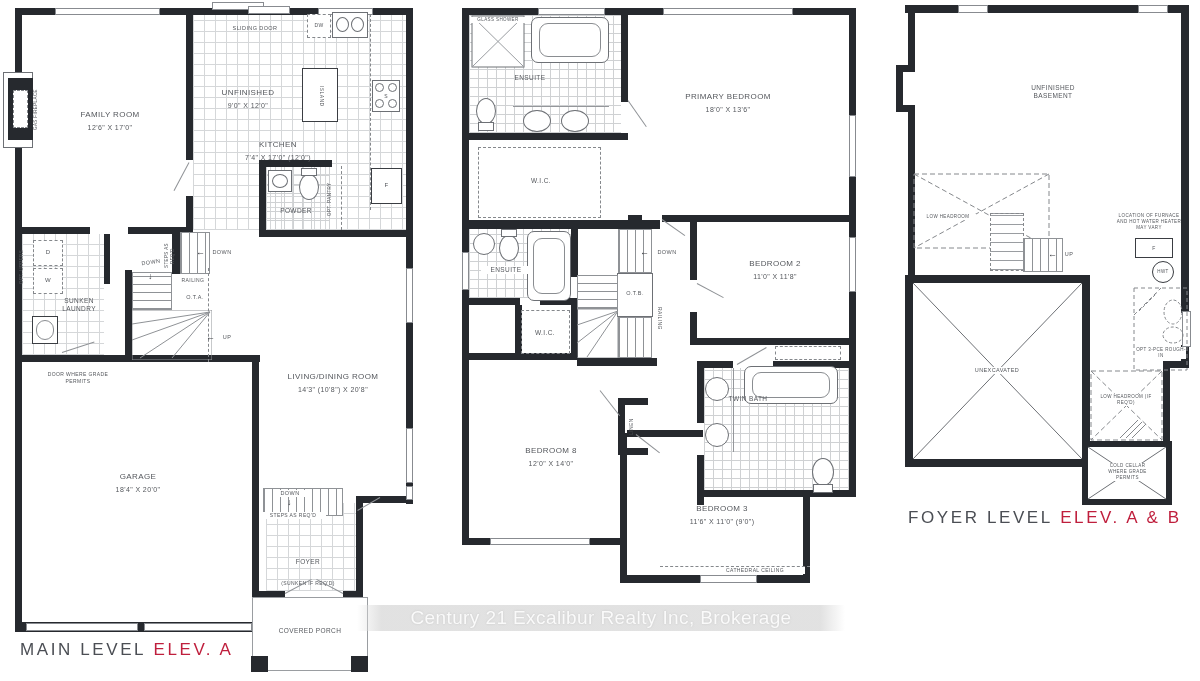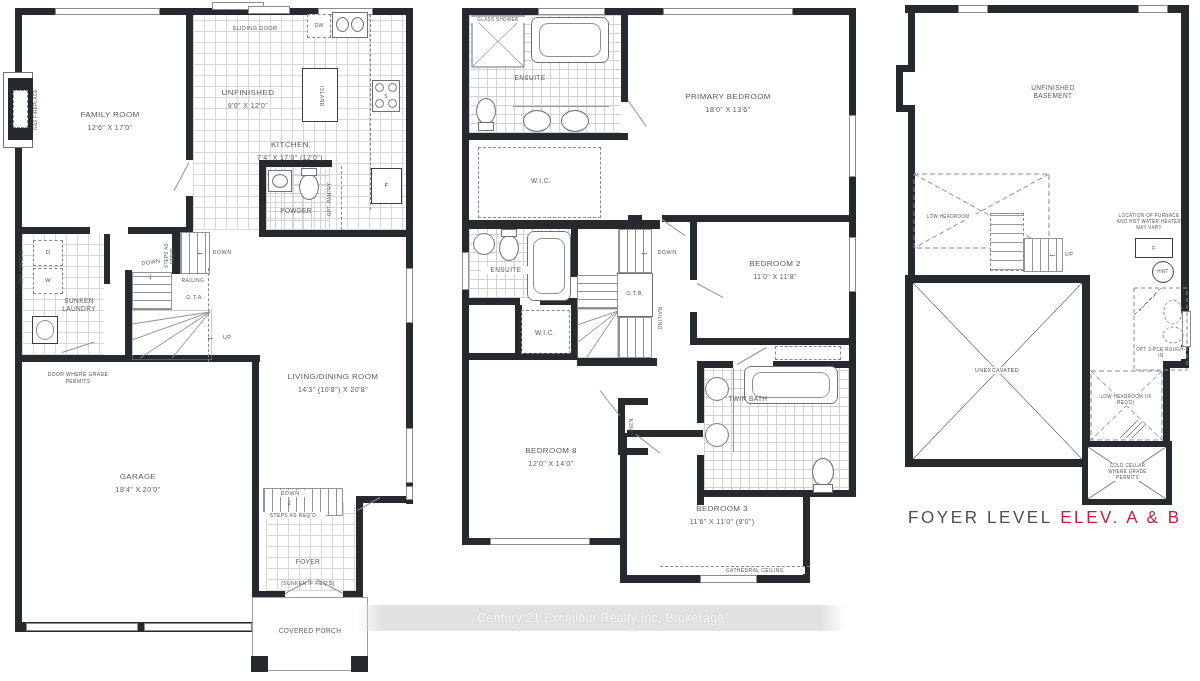--- a/index.html
+++ b/index.html
@@ -29,21 +29,21 @@
   .vd{writing-mode:vertical-rl;}
   .arrow{position:absolute;color:#3a3d42;font-size:9px;line-height:1;}
   .title{position:absolute;font-size:17px;letter-spacing:2.6px;color:#4b4e54;white-space:nowrap;}
   .title .red{color:#bf1f3d;}
   .oval{position:absolute;border:1px solid #6d7075;border-radius:50%;background:#fff;box-sizing:border-box;}
   .tub{position:absolute;border:1.5px solid #6d7075;border-radius:7px;background:#fff;box-sizing:border-box;}
   .tubin{position:absolute;border:1px solid #8a8d91;border-radius:9px;background:#fff;box-sizing:border-box;}
   .door{position:absolute;height:1px;background:#8f9296;transform-origin:left center;}
   #watermark{position:absolute;left:357px;top:605px;width:488px;height:26px;
      background:linear-gradient(90deg,rgba(222,222,222,0),rgba(224,224,224,.95) 5%,rgba(224,224,224,.95) 95%,rgba(222,222,222,0));
-     color:#fafafa;font-size:12px;letter-spacing:.4px;text-align:center;line-height:26px;white-space:nowrap;
+     color:#fafafa;font-size:19px;letter-spacing:.4px;text-align:center;line-height:26px;white-space:nowrap;
      text-shadow:0 0 2px rgba(180,180,180,.6);}
 </style>
 </head>
 <body>
 
 <div id="stage">
 
   <div class="abs" style="left:0;top:0;width:430px;height:681px">
 
     <div class="tile" style="left:193px;top:13px;width:213px;height:217px"></div>
@@ -158,38 +158,41 @@
 
     <div class="lbl" style="left:218px;top:15px;width:74px"><span class="s55">SLIDING DOOR</span></div>
     <div class="lbl" style="left:58px;top:102px;width:104px">
       <span class="nm">FAMILY ROOM</span>
       <span class="dm">12'6" X 17'0"</span>
     </div>
     <div class="lbl" style="left:198px;top:80px;width:100px">
       <span class="nm">UNFINISHED</span>
       <span class="dm">9'0" X 12'0"</span>
     </div>
-    <div class="lbl" style="left:236px;top:132px;width:108px">
+    <div class="lbl" style="left:224px;top:132px;width:108px">
       <span class="nm">KITCHEN</span>
       <span class="dm">7'4" X 17'0" (12'0")</span>
     </div>
     <div class="lbl" style="left:266px;top:364px;width:134px">
       <span class="nm">LIVING/DINING ROOM</span>
       <span class="dm">14'3" (10'8") X 20'8"</span>
     </div>
     <div class="lbl" style="left:88px;top:464px;width:100px">
       <span class="nm">GARAGE</span>
       <span class="dm">18'4" X 20'0"</span>
     </div>
     <div class="lbl" style="left:276px;top:549px;width:64px">
       <span class="s65">FOYER</span><br>
       <span class="s5">(SUNKEN IF REQ'D)</span>
     </div>
     <div class="lbl s65" style="left:278px;top:627px;width:64px">COVERED PORCH</div>
 
+    <div class="title" style="left:20px;top:640px">
+      <span>MAIN LEVEL</span>&nbsp;<span class="red">ELEV. A</span>
+    </div>
   </div>
 
   <div class="abs" style="left:0;top:0;width:880px;height:681px">
 
     <div class="tile9" style="left:469px;top:15px;width:152px;height:118px"></div>
     <div class="tile9" style="left:469px;top:229px;width:102px;height:69px"></div>
     <div class="tile9" style="left:704px;top:368px;width:145px;height:129px"></div>
 
     <div class="w" style="left:462px;top:8px;width:394px;height:7px"></div>
     <div class="w" style="left:462px;top:8px;width:7px;height:537px"></div>

